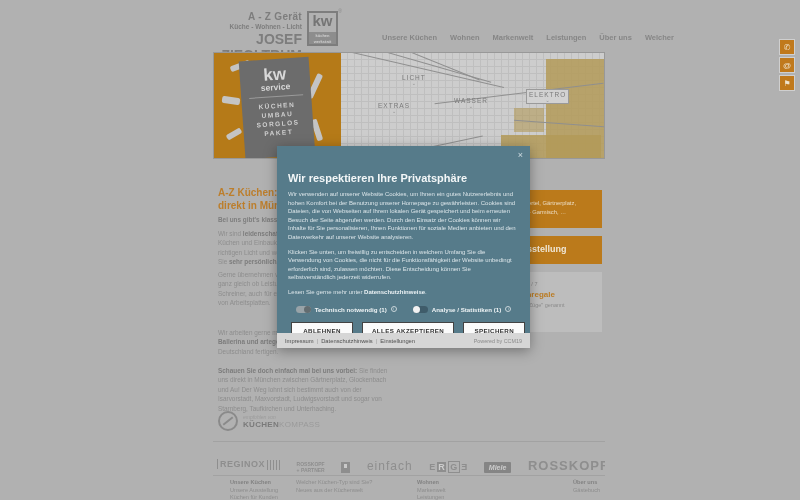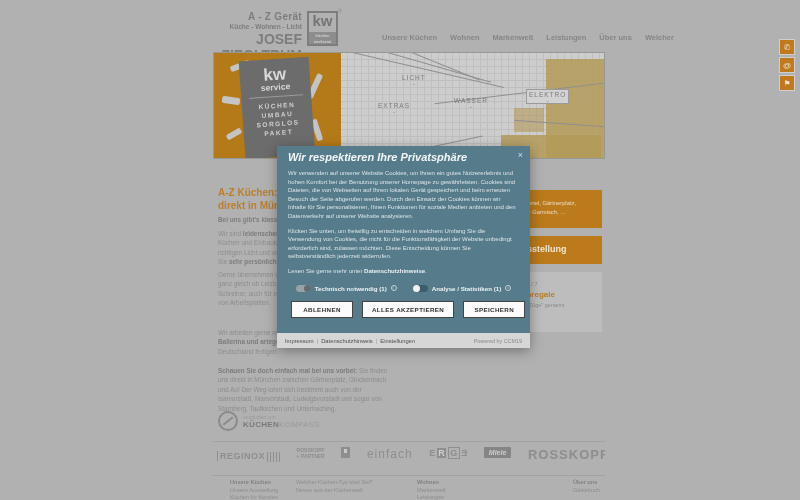--- a/index.html
+++ b/index.html
@@ -61,41 +61,41 @@
            font-size:5.8px; line-height:9px; color:#ecdcc2; }
   .sbox2 { top:236px; height:28px; background:#bb7a1b; padding:8px 6px 0 85px;
            font-size:9px; font-weight:bold; color:#f0e7d6; cursor:pointer; }
   .snews { top:272px; height:60px; background:#bdbdbd; padding:9px 6px 0 72px; }
   .snews .meta { font-size:5.5px; color:#868686; }
   .snews .ttl { font-size:8px; font-weight:bold; color:#bb7d26; margin:3px 0 3px; cursor:pointer; }
   .snews .txt { font-size:5.5px; color:#8b8b8b; }
   
   .rule { position:absolute; left:213px; width:392px; height:1px; background:#a2a2a2; }
   .brands { position:absolute; left:213px; top:447px; width:392px; height:26px;
-            display:flex; align-items:flex-start; justify-content:space-between; padding:0 4px; overflow:hidden; color:#8e8e8e; }
+            display:flex; align-items:flex-end; justify-content:space-between; padding:0 4px; overflow:hidden; color:#8e8e8e; }
   .bx { display:flex; align-items:center; white-space:nowrap; }
   .reginox { font-size:9px; font-weight:bold; letter-spacing:.5px; border-left:1px solid #8e8e8e; padding-left:2px; }
   .rbars i { display:inline-block; width:1.5px; height:10px; background:#8e8e8e; margin-left:1.5px; vertical-align:middle; }
   .rosskopf { font-size:5px; font-weight:bold; line-height:6px; }
   .brandmark { width:9px; height:11px; background:#8e8e8e; position:relative; }
   .brandmark::after { content:""; position:absolute; left:3px; top:2px; width:3px; height:4px; background:#c9c9c9; }
   .berbel { font-size:12px; letter-spacing:1px; }
   .erge { font-size:9px; font-weight:bold; display:flex; gap:1.5px; align-items:center; }
   .erge .bxw { background:#8e8e8e; color:#cdcdcd; padding:0 1.5px; }
   .erge .bxo { border:1px solid #8e8e8e; padding:0 1.5px; }
   .miele { background:#858585; color:#cdcdcd; font-size:7px; font-weight:bold; font-style:italic; padding:2px 5px; border-radius:1px; }
   .siemens { font-size:13px; font-weight:bold; letter-spacing:1px; margin-right:-8px; }
   .fcol { position:absolute; top:479px; font-size:5.6px; line-height:7.6px; color:#8d8d8d; }
   .fcol .hd { font-weight:bold; color:#828282; }
   .fcol div { cursor:pointer; }
   
   .modal { position:absolute; left:277px; top:146px; width:253px; height:202px;
            background:#567b8a; box-shadow:0 3px 12px rgba(0,0,0,.35); }
   .modal .close { position:absolute; right:7px; top:4px; font-size:9px; color:#cfdce2; cursor:pointer; }
-  .modal .ttl { margin:5px 11px 0; font-size:11px; font-weight:bold; color:#f3f7f8;font-style:italic; }
+  .modal .ttl { margin:26px 11px 0; font-size:11px; font-weight:bold; color:#f3f7f8; }
   .modal p { margin:6px 11px 0; font-size:6px; line-height:8.6px; color:#dbe5e9; }
   .modal p .lnk { font-weight:bold; color:#eaf1f4; cursor:pointer; }
   .togglerow { display:flex; justify-content:center; align-items:center; gap:16px; margin-top:9px; }
   .tg { display:flex; align-items:center; gap:4px; }
   .track { width:15px; height:7px; border-radius:4px; position:relative; cursor:pointer; }
   .t-on  { background:#98a3a8; }
   .t-off { background:#3f5c6a; }
   .knob { position:absolute; top:0; width:7px; height:7px; border-radius:50%; }
   .t-on .knob { right:0; background:#626c70; }
   .t-off .knob { left:0; background:#f2f2f2; }

